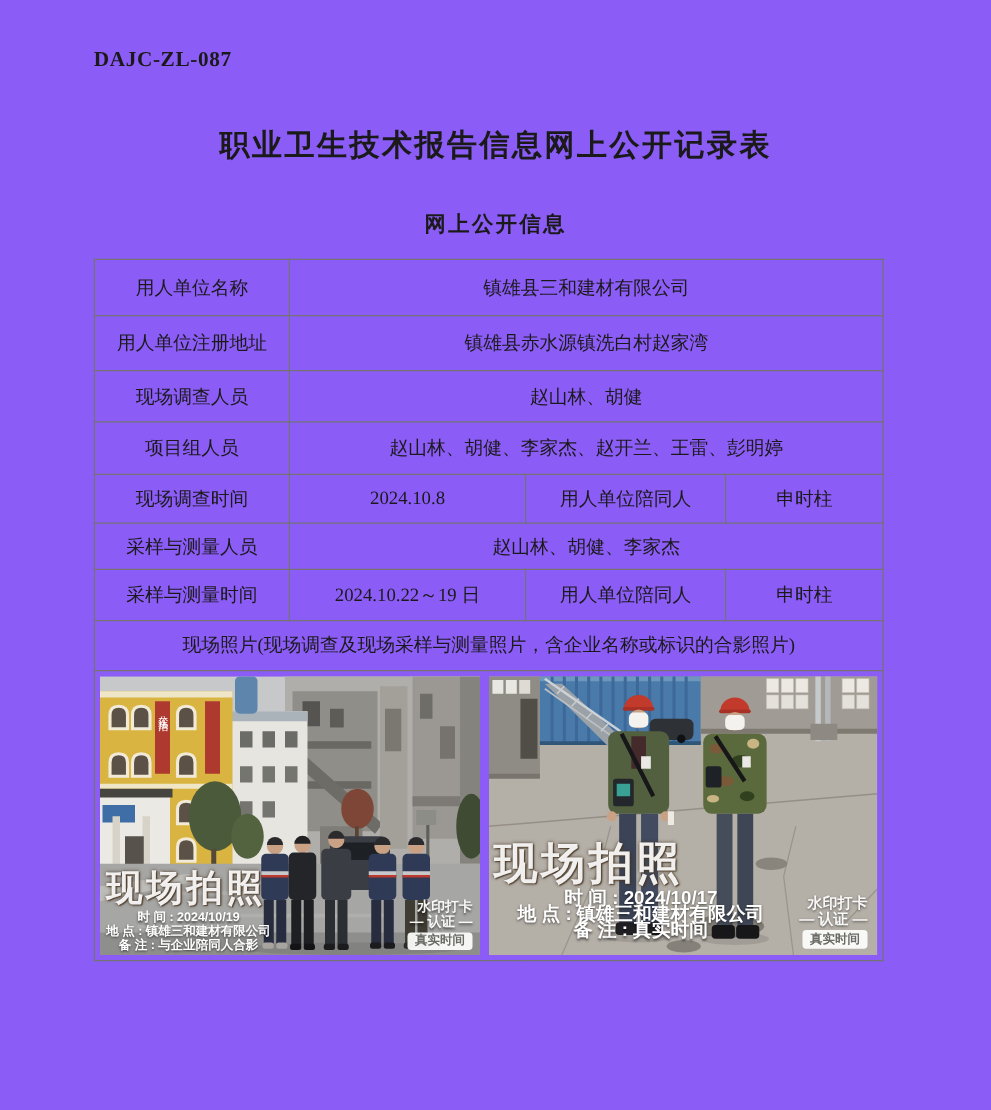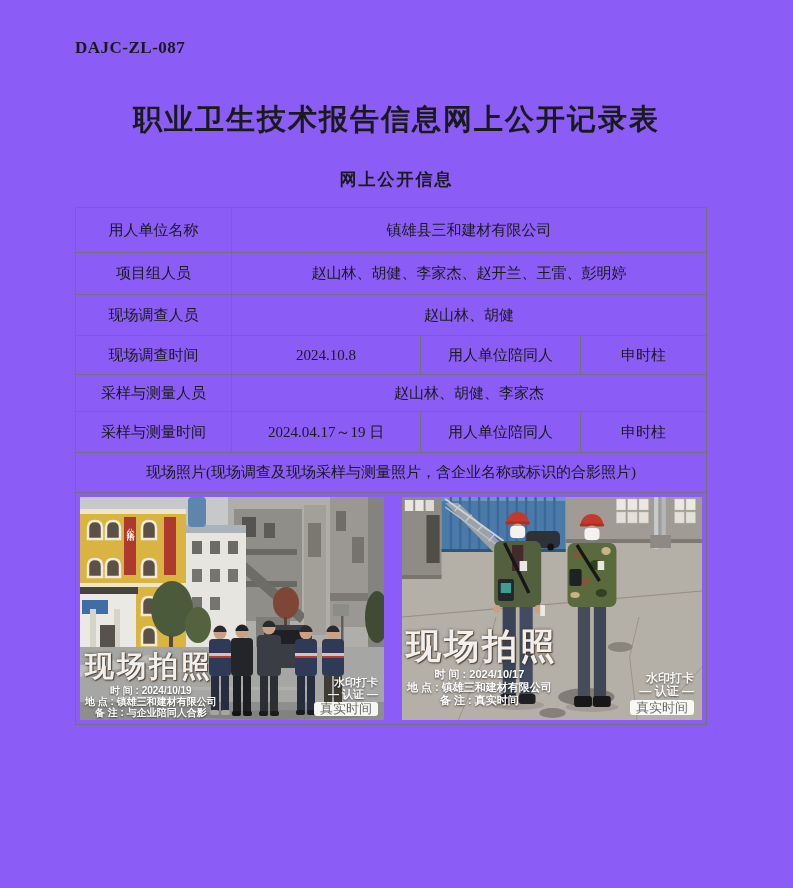--- a/index.html
+++ b/index.html
@@ -1,52 +1,52 @@
 <!DOCTYPE html>
 <html><head>
 <meta charset="utf-8">
 <style>
   html,body{margin:0;padding:0;background:#ffffff;}
   .page{position:relative;width:793px;height:888px;background:#8b5cf6;overflow:hidden;
         font-family:"Liberation Serif","DejaVu Serif",serif;color:#1a1a1a;}
   .doc-code{position:absolute;left:75px;top:38px;font-size:17px;font-weight:bold;letter-spacing:.5px;}
   .title{position:absolute;left:0;top:100px;width:100%;margin:0;text-align:center;
-         font-size:29px;font-weight:bold;letter-spacing:2px;}
+         font-size:24px;font-weight:bold;letter-spacing:2px;}
   .subtitle{position:absolute;left:0;top:168px;width:100%;margin:0;text-align:center;
          font-size:17px;font-weight:bold;letter-spacing:2px;}
   table.form{position:absolute;left:75px;top:207px;width:631px;border-collapse:collapse;table-layout:fixed;border-radius:15px;}
   table.form td{border:1px solid #737373;font-size:15px;text-align:center;vertical-align:middle;
          padding:2px 4px;word-break:break-all;}
   .r1{height:40px}.r2{height:39px}.r3{height:36px}.r4{height:65px}.r5{height:37px}
   .r6{height:36px}.r7{height:34px}.r8{height:32px}.r9{height:36px}
   .report-line{line-height:26px;}
   .caption-cell{height:35px;text-align:left;padding:6px 3px;}
   .photo-cell{height:227px;padding:2px;vertical-align:top;}
-  .photos{display:flex;gap:18px;}
+  .photos{display:flex;gap:7px;}
   .photo{position:relative;overflow:hidden;}
   .photo.left{width:304px;height:223px;}
   .photo.right{flex:1;height:223px;}
   .photo svg.scene{display:block;width:100%;height:100%;}
   .wm-big{position:absolute;font-weight:bold;color:rgba(255,255,255,.92);letter-spacing:3px;
          font-family:"Liberation Sans","DejaVu Sans",sans-serif;
          text-shadow:0 0 3px rgba(70,52,34,.9),1px 1px 1px rgba(70,52,34,.8);}
   .photo.left .wm-big{left:5px;bottom:33px;font-size:29px;}
   .photo.right .wm-big{left:4px;bottom:50px;font-size:35px;}
   .wm-lines{position:absolute;color:#ffffff;font-weight:bold;white-space:nowrap;
          font-family:"Liberation Sans","DejaVu Sans",sans-serif;
          text-shadow:0 1px 2px rgba(0,0,0,.6);}
   .photo.left .wm-lines{left:5px;bottom:2px;font-size:10px;line-height:11px;}
-  .photo.right .wm-lines{left:5px;bottom:13px;font-size:11px;line-height:13px;}
+  .photo.right .wm-lines{left:23px;bottom:13px;font-size:15px;line-height:13px;}
   .wm-stamp{position:absolute;text-align:right;color:rgba(255,255,255,.95);font-weight:bold;
          font-family:"Liberation Sans","DejaVu Sans",sans-serif;
          text-shadow:0 1px 2px rgba(0,0,0,.55);margin-top:24px;}
   .photo.left .wm-stamp{right:6px;bottom:4px;font-size:11px;line-height:12px;}
   .photo.right .wm-stamp{right:8px;bottom:5px;font-size:12px;line-height:13px;}
   .badge{display:inline-block;margin-top:2px;background:rgba(252,252,250,.95);color:#6a6a66;
-         border-radius:3px;padding:1px 6px;font-size:13px;font-weight:normal;text-shadow:none;}
+         border-radius:3px;padding:1px 6px;font-size:10px;font-weight:bold;text-shadow:none;}
 </style>
 </head>
 <body>
 
 <div class="page">
 
   <div class="doc-code">DAJC-ZL-087</div>
   <h1 class="title">职业卫生技术报告信息网上公开记录表</h1>
   <h2 class="subtitle">网上公开信息</h2>
 
@@ -56,40 +56,44 @@
         <col style="width:189px">
         <col style="width:160px">
         <col style="width:126px">
     </colgroup>
     <tbody>
       <tr>
         <td class="r1">用人单位名称</td>
         <td class="r1" colspan="3">镇雄县三和建材有限公司</td>
       </tr>
       <tr>
+        <td class="r2">用人单位注册地址</td>
+        <td class="r2" colspan="3">镇雄县赤水源镇洗白村赵家湾</td>
+      </tr>
+      <tr>
+        <td class="r6">现场调查人员</td>
+        <td class="r6" colspan="3">赵山林、胡健</td>
+      </tr>
+      <tr>
         <td class="r5">项目组人员</td>
         <td class="r5" colspan="3">赵山林、胡健、李家杰、赵开兰、王雷、彭明婷</td>
-      </tr>
-      <tr>
-        <td class="r6">现场调查人员</td>
-        <td class="r6" colspan="3">赵山林、胡健</td>
       </tr>
       <tr>
         <td class="r7">现场调查时间</td>
         <td class="r7">2024.10.8</td>
         <td class="r7">用人单位陪同人</td>
         <td class="r7">申时柱</td>
       </tr>
       <tr>
         <td class="r8">采样与测量人员</td>
         <td class="r8" colspan="3">赵山林、胡健、李家杰</td>
       </tr>
       <tr>
         <td class="r9">采样与测量时间</td>
-        <td class="r9">2024.04.17～19 日</td>
+        <td class="r9">2024.10.22～19 日</td>
         <td class="r9">用人单位陪同人</td>
         <td class="r9">申时柱</td>
       </tr>
       <tr>
         <td class="caption-cell" colspan="4">现场照片(现场调查及现场采样与测量照片，含企业名称或标识的合影照片)</td>
       </tr>
       <tr>
         <td class="photo-cell" colspan="4">
           <div class="photos">
 

